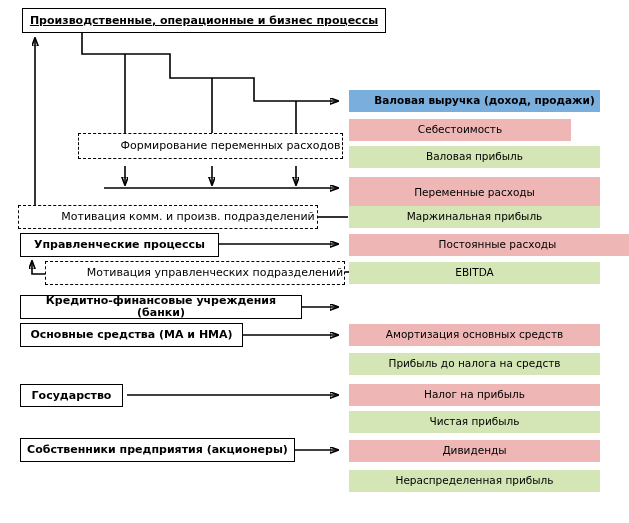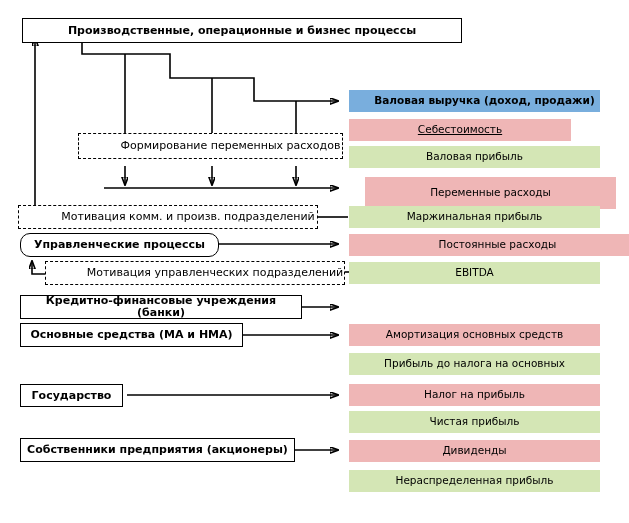--- a/index.html
+++ b/index.html
@@ -64,33 +64,33 @@
 
     <line x1="302" y1="307" x2="338" y2="307" marker-end="url(#ah)"></line>
 
     <line x1="243" y1="335" x2="338" y2="335" marker-end="url(#ah)"></line>
 
     <line x1="127" y1="395" x2="338" y2="395" marker-end="url(#ah)"></line>
 
     <line x1="295" y1="450" x2="338" y2="450" marker-end="url(#ah)"></line>
   </svg>
 
-  <div class="box lbox" style="left:22px;top:18px;width:440px;height:25px;">
+  <div class="box lbox" style="left:22px;top:8px;width:364px;height:25px;text-decoration:underline;">
     <span>Производственные, операционные и бизнес процессы</span>
   </div>
 
   <div class="box dbox" style="left:78px;top:133px;width:265px;height:26px;">
     <span>Формирование переменных расходов</span>
   </div>
 
   <div class="box dbox" style="left:18px;top:205px;width:300px;height:24px;">
     <span>Мотивация комм. и произв. подразделений</span>
   </div>
 
-  <div class="box lbox" style="left:20px;top:233px;width:199px;height:24px;border-radius:10px;">
+  <div class="box lbox" style="left:20px;top:233px;width:199px;height:24px;">
     <span>Управленческие процессы</span>
   </div>
 
   <div class="box dbox" style="left:45px;top:261px;width:300px;height:24px;">
     <span>Мотивация управленческих подразделений</span>
   </div>
 
   <div class="box lbox" style="left:20px;top:295px;width:282px;height:24px;">
     <span>Кредитно-финансовые учреждения (банки)</span>
   </div>
@@ -103,43 +103,43 @@
     <span>Государство</span>
   </div>
 
   <div class="box lbox" style="left:20px;top:438px;width:275px;height:24px;">
     <span>Собственники предприятия (акционеры)</span>
   </div>
 
   <div class="box rbox blue" style="left:349px;top:90px;width:251px;height:22px;padding-left:20px;">
     <span>Валовая выручка (доход, продажи)</span>
   </div>
-  <div class="box rbox pink" style="left:349px;top:119px;width:222px;height:22px;text-decoration:underline;">
+  <div class="box rbox pink" style="left:349px;top:119px;width:222px;height:22px;">
     <span>Себестоимость</span>
   </div>
   <div class="box rbox green" style="left:349px;top:146px;width:251px;height:22px;">
     <span>Валовая прибыль</span>
   </div>
-  <div class="box rbox pink" style="left:349px;top:177px;width:251px;height:32px;margin-left:16px;">
+  <div class="box rbox pink" style="left:349px;top:177px;width:251px;height:32px;">
     <span>Переменные расходы</span>
   </div>
   <div class="box rbox green" style="left:349px;top:206px;width:251px;height:22px;">
     <span>Маржинальная прибыль</span>
   </div>
   <div class="box rbox pink" style="left:349px;top:234px;width:297px;height:22px;">
     <span>Постоянные расходы</span>
   </div>
   <div class="box rbox green" style="left:349px;top:262px;width:251px;height:22px;">
     <span>EBITDA</span>
   </div>
   <div class="box rbox pink" style="left:349px;top:324px;width:251px;height:22px;">
     <span>Амортизация основных средств</span>
   </div>
   <div class="box rbox green" style="left:349px;top:353px;width:251px;height:22px;">
-    <span>Прибыль до налога на основных</span>
+    <span>Прибыль до налога на средств</span>
   </div>
   <div class="box rbox pink" style="left:349px;top:384px;width:251px;height:22px;">
     <span>Налог на прибыль</span>
   </div>
   <div class="box rbox green" style="left:349px;top:411px;width:251px;height:22px;">
     <span>Чистая прибыль</span>
   </div>
   <div class="box rbox pink" style="left:349px;top:440px;width:251px;height:22px;">
     <span>Дивиденды</span>
   </div>

